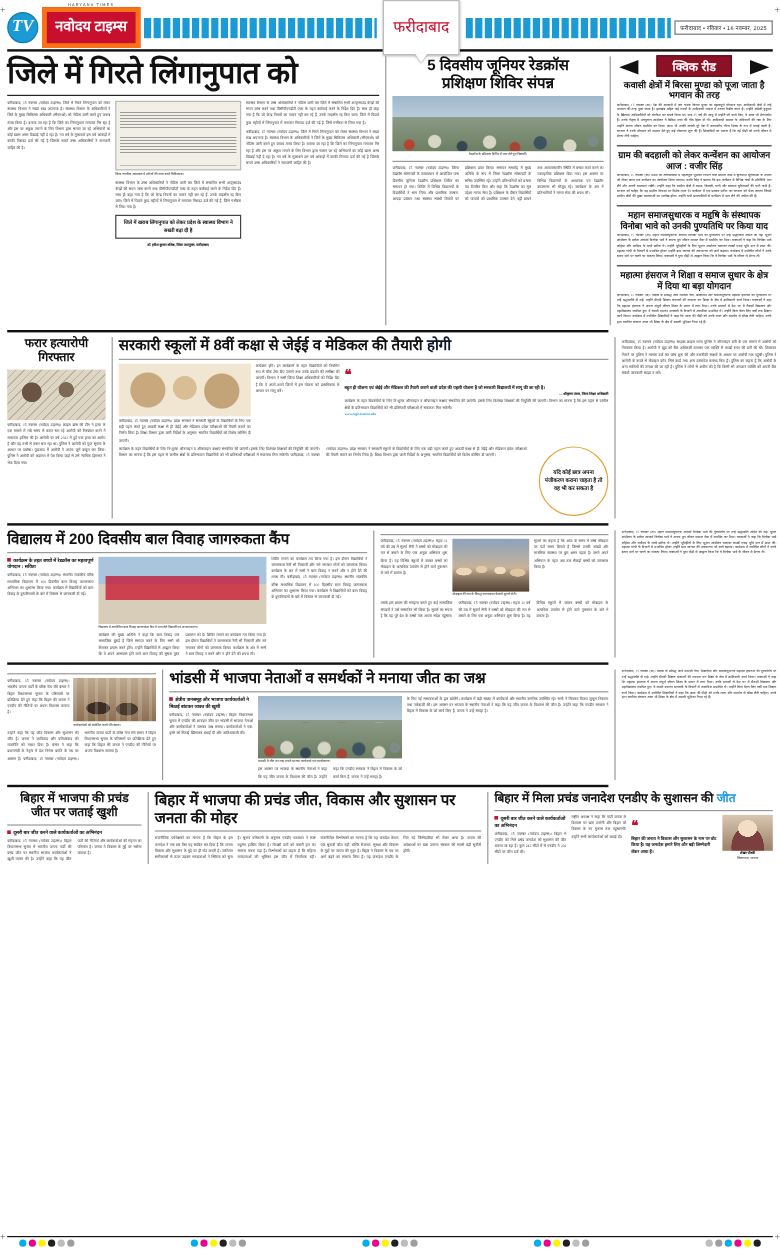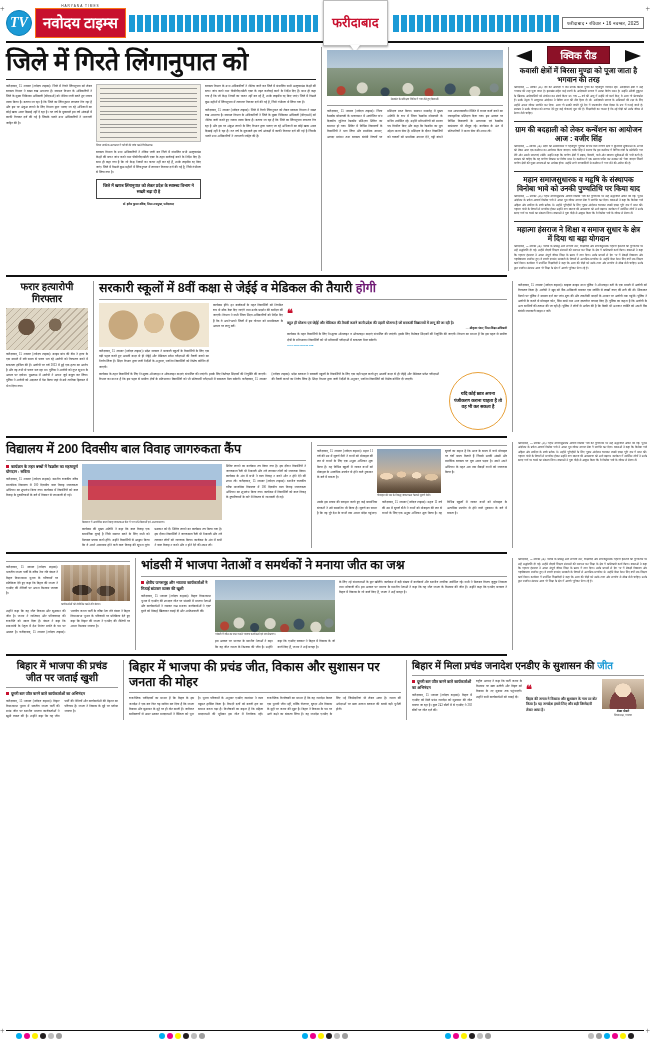--- a/index.html
+++ b/index.html
@@ -24,29 +24,29 @@
     border:1.5px solid #0d7fb5; flex:0 0 auto;
   }
   .brand-wrap { position:relative; flex:0 0 auto; }
   .brand-kicker {
     font-size:3.2px; letter-spacing:1px; color:#333;
     text-align:center; font-family:"Liberation Sans", sans-serif;
     position:absolute; top:-4px; left:0; right:0;
   }
   .brand-box {
     background:#c8102e; color:#fff; font-weight:bold;
-    padding:6px 7px; font-size:15px; line-height:1.1;
-    border:1px solid #f97316; white-space:nowrap;
+    padding:6px 7px; font-size:12px; line-height:1.1;
+    border:4px solid #f97316; white-space:nowrap;
   }
   .stripes { flex:1 1 auto; height:17px; overflow:hidden; display:flex; gap:2px; }
   .stripes i { display:block; width:6px; height:17px; background:#1b9ad6; flex:0 0 auto; }
   .city-flag { position:relative; flex:0 0 auto; margin:0 2px; }
   .city-box {
     background:#fff; border:1px solid #bbb; padding:15px 8px;
-    color:#c8102e; font-weight:bold; font-size:13px; line-height:1.15;
+    color:#c8102e; font-weight:normal; font-size:13px; line-height:1.15;
     box-shadow:0 1px 2px rgba(0,0,0,.35); white-space:nowrap;
   }
   .city-tail {
     position:absolute; left:50%; margin-left:-5px; bottom:-6px;
     width:0;height:0; border-left:5px solid transparent;
     border-right:5px solid transparent; border-top:7px solid #fff;
     filter:drop-shadow(0 1px 1px rgba(0,0,0,.3));
   }
   .dateline {
     border:1px solid #777; padding:2px 4px; font-size:4.6px;
@@ -63,21 +63,21 @@
 
   
   .h-lead {
     font-family:"Liberation Sans", sans-serif;
     font-weight:bold; font-size:25px; line-height:1.12;
     letter-spacing:-.4px; color:#111;
   }
   .h-lead .hl { color:#1b9ad6; }
   .h1 { font-family:"Liberation Sans",sans-serif; font-weight:bold;
         font-size:12.5px; line-height:1.18; }
-  .h1 .hl { color:#701a75; }
+  .h1 .hl { color:#0f172a; }
   .h2 { font-family:"Liberation Sans",sans-serif; font-weight:bold;
         font-size:10px; line-height:1.2; }
   .h2 .hl { color:#1b9ad6; }
   .center { text-align:center; }
 
   
   .body-txt {
     font-size:3.05px; line-height:1.72; text-align:justify;
     color:#2a2a2a; font-family:"Liberation Serif", serif;
     word-spacing:.3px; hyphens:auto; overflow:hidden;
@@ -316,20 +316,24 @@
           <div class="byline center">डॉ. हरीश कुमार वशिष्ठ, जिला उपायुक्त, फरीदाबाद</div>
         </div>
         <div style="flex:1 1 auto;">
           <div class="body-txt">स्वास्थ्य विभाग के उच्च अधिकारियों ने नोटिस जारी कर जिले में संचालित सभी अल्ट्रासाउंड केन्द्रों की सघन जांच करने तथा पीसीपीएनडीटी एक्ट के तहत कार्रवाई करने के निर्देश दिए हैं। साथ ही कहा गया है कि जो केन्द्र नियमों का पालन नहीं कर रहे हैं, उनके लाइसेंस रद्द किए जाएं। जिले में पिछले कुछ महीनों में लिंगानुपात में लगातार गिरावट दर्ज की गई है, जिसे गंभीरता से लिया गया है।</div>
           <div class="body-txt" style="margin-top:3px;">फरीदाबाद, 15 नवम्बर (नवोदय टाइम्स)। जिले में गिरते लिंगानुपात को लेकर स्वास्थ्य विभाग ने सख्त रुख अपनाया है। स्वास्थ्य विभाग के अधिकारियों ने जिले के मुख्य चिकित्सा अधिकारी (सीएमओ) को नोटिस जारी करते हुए जवाब तलब किया है। बताया जा रहा है कि जिले का लिंगानुपात लगातार गिर रहा है और इस पर अंकुश लगाने के लिए विभाग द्वारा चलाए जा रहे अभियानों का कोई खास असर दिखाई नहीं दे रहा है। गत वर्ष के मुकाबले इस वर्ष आंकड़ों में काफी गिरावट दर्ज की गई है जिसके चलते उच्च अधिकारियों ने नाराजगी जाहिर की है।</div>
         </div>
       </div>
     </div>
 
     <div class="col-mid vrule" style="padding-left:5px;">
+      <div class="h1 center">
+        <div>5 दिवसीय जूनियर रेडक्रॉस</div>
+        <div>प्रशिक्षण शिविर संपन्न</div>
+      </div>
       <div class="ph ph-crowd" style="height:46px; margin-top:3px;"></div>
       <div class="cap center">रेडक्रॉस के प्रशिक्षण शिविर में भाग लेते हुए विद्यार्थी।</div>
       <div class="rule-thin"></div>
       <div class="body-txt cols3">
         <span>फरीदाबाद, 15 नवम्बर (नवोदय टाइम्स)। जिला रेडक्रॉस सोसायटी के तत्वावधान में आयोजित पांच दिवसीय जूनियर रेडक्रॉस प्रशिक्षण शिविर का समापन हो गया। शिविर में विभिन्न विद्यालयों के विद्यार्थियों ने भाग लिया और प्राथमिक उपचार, आपदा प्रबंधन तथा स्वास्थ्य संबंधी विषयों पर प्रशिक्षण प्राप्त किया।</span>
         <span>समापन समारोह में मुख्य अतिथि के रूप में जिला रेडक्रॉस सोसायटी के सचिव उपस्थित रहे। उन्होंने प्रतिभागियों को प्रमाण पत्र वितरित किए और कहा कि रेडक्रॉस का मूल उद्देश्य मानव सेवा है। प्रशिक्षण के दौरान विद्यार्थियों को घायलों को प्राथमिक उपचार देने, पट्टी बांधने तथा आपातकालीन स्थिति में बचाव कार्य करने का व्यावहारिक प्रशिक्षण दिया गया।</span>
         <span>इस अवसर पर विभिन्न विद्यालयों के अध्यापक एवं रेडक्रॉस काउंसलर भी मौजूद रहे। कार्यक्रम के अंत में प्रतिभागियों ने मानव सेवा की शपथ ली।</span>
       </div>
     </div>
 

